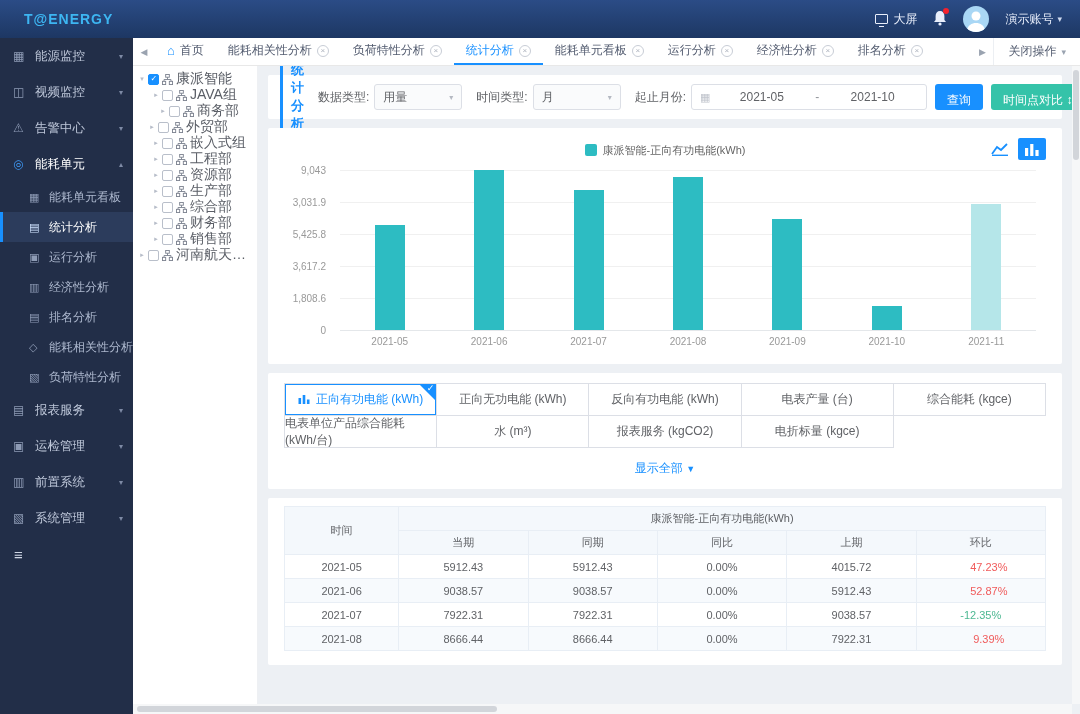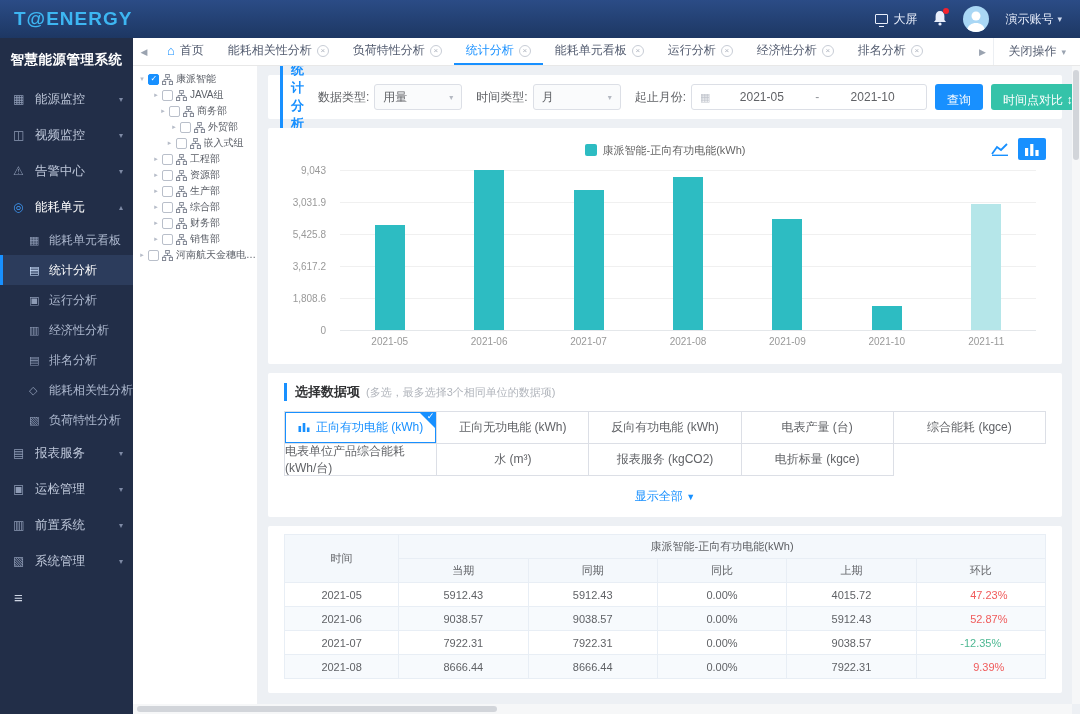--- a/index.html
+++ b/index.html
@@ -1,20 +1,20 @@
 <!DOCTYPE html>
 <html><head>
 <meta charset="utf-8">
 <style>
   * { margin:0; padding:0; box-sizing:border-box; }
   html,body { width:1080px; height:714px; overflow:hidden; font-family:"Liberation Sans","DejaVu Sans",sans-serif; font-size:12px; background:#edf0f4; }
 
   
   .header { position:absolute; top:0; left:0; right:0; height:38px; background:linear-gradient(180deg,#2b4c86 0%,#1d3763 100%); display:flex; align-items:center; z-index:30; }
-  .logo { color:#3db6f2; font-size:19px; font-weight:bold; letter-spacing:1px; margin-left:14px; }
+  .logo { color:#3db6f2; font-size:14px; font-weight:bold; letter-spacing:1px; margin-left:24px; }
   .header-right { margin-left:auto; display:flex; align-items:center; gap:16px; margin-right:18px; color:#e8eefb; }
   .bigscreen { display:flex; align-items:center; gap:5px; cursor:pointer; }
   .screen-ico { width:13px; height:10px; border:1.5px solid #e8eefb; border-radius:1px; position:relative; }
   .screen-ico::after { content:""; position:absolute; left:3px; right:3px; bottom:-4px; height:1.5px; background:#e8eefb; }
   .bell-wrap { position:relative; cursor:pointer; }
   .bell-dot { position:absolute; top:-2px; right:-2px; width:6px; height:6px; border-radius:50%; background:#f5222d; }
   .avatar { width:26px; height:26px; border-radius:50%; background:#a9d7f5; overflow:hidden; display:flex; align-items:flex-end; justify-content:center; }
   .account { display:flex; align-items:center; gap:4px; cursor:pointer; font-size:12px; }
   .caret { font-size:9px; color:#cdd8ee; }
 
@@ -43,21 +43,21 @@
   .close-ops { flex:0 0 auto; border-left:1px solid #eceff3; height:100%; display:flex; align-items:center; gap:5px; padding:0 14px; color:#515a6e; cursor:pointer; }
 
   
   .tree-panel { position:absolute; left:133px; top:66px; width:125px; bottom:10px; background:#fff; border-right:1px solid #eef0f3; overflow:hidden; z-index:10; padding-top:5px; }
   .tnode { display:flex; align-items:center; height:16px; white-space:nowrap; cursor:pointer; }
   .tnode .arr { width:10px; font-size:7px; color:#b6bcc8; text-align:center; flex:0 0 auto; }
   .tnode .cb { width:11px; height:11px; border:1px solid #b9bfca; border-radius:2px; margin:0 3px 0 1px; flex:0 0 auto; background:#fff; position:relative; }
   .tnode .cb.checked { background:#1890ff; border-color:#1890ff; }
   .tnode .cb.checked::after { content:"✓"; position:absolute; left:1.5px; top:-1px; color:#fff; font-size:8px; }
   .tnode .org { flex:0 0 auto; margin-right:3px; display:flex; }
-  .tnode .tl { font-size:10px; color:#5a5e66; overflow:hidden; text-overflow:ellipsis; }
+  .tnode .tl { font-size:14px; color:#5a5e66; overflow:hidden; text-overflow:ellipsis; }
 
   
   .main { position:absolute; left:258px; top:66px; right:8px; bottom:10px; overflow:hidden; padding:9px 10px 0 10px; }
   .card { background:#fff; border-radius:2px; }
 
   
   .filter-card { height:44px; display:flex; align-items:center; padding:0 12px; margin-bottom:9px; }
   .sec-title-blue { color:#1890ff; font-size:13px; border-left:3px solid #1890ff; padding-left:8px; font-weight:bold; }
   .f-label { color:#606266; margin-left:14px; margin-right:5px; white-space:nowrap; }
   .select { height:26px; min-width:88px; border:1px solid #dcdfe6; border-radius:3px; background:#fafbfc; display:flex; align-items:center; padding:0 8px; color:#606266; cursor:pointer; }
@@ -145,21 +145,20 @@
         </svg>
     </div>
     <div class="account">
       <span>演示账号</span>
       <span class="caret">▾</span>
     </div>
   </div>
 </div>
 
 <div class="sidebar">
-  <div class="app-title">智慧能源管理系统</div>
   <div id="side-menu">
       <div class="side-item">
         <span class="mi">▦</span>
         <span>能源监控</span>
         <span class="chev">▾</span>
       </div>
       <div class="side-item">
         <span class="mi">◫</span>
         <span>视频监控</span>
         <span class="chev">▾</span>
@@ -302,34 +301,34 @@
       <span class="org">
         <svg width="11" height="11" viewBox="0 0 12 12">
           <rect x="4" y="0.5" width="4" height="3" fill="none" stroke="#7d8390" stroke-width="1"></rect>
           <rect x="0.5" y="8" width="3.5" height="3.5" fill="none" stroke="#7d8390" stroke-width="1"></rect>
           <rect x="8" y="8" width="3.5" height="3.5" fill="none" stroke="#7d8390" stroke-width="1"></rect>
           <path d="M6 3.5 V6 M2.2 8 V6 H9.8 V8" stroke="#7d8390" stroke-width="1" fill="none"></path>
         </svg>
       </span>
       <span class="tl">商务部</span>
     </div>
-    <div class="tnode" style="padding-left: 36px;">
+    <div class="tnode" style="padding-left: 14px;">
       <span class="arr">▸</span>
       <span class="cb"></span>
       <span class="org">
         <svg width="11" height="11" viewBox="0 0 12 12">
           <rect x="4" y="0.5" width="4" height="3" fill="none" stroke="#7d8390" stroke-width="1"></rect>
           <rect x="0.5" y="8" width="3.5" height="3.5" fill="none" stroke="#7d8390" stroke-width="1"></rect>
           <rect x="8" y="8" width="3.5" height="3.5" fill="none" stroke="#7d8390" stroke-width="1"></rect>
           <path d="M6 3.5 V6 M2.2 8 V6 H9.8 V8" stroke="#7d8390" stroke-width="1" fill="none"></path>
         </svg>
       </span>
       <span class="tl">外贸部</span>
     </div>
-    <div class="tnode" style="padding-left: 18px; justify-content: center;">
+    <div class="tnode" style="padding-left: 18px;">
       <span class="arr">▸</span>
       <span class="cb"></span>
       <span class="org">
         <svg width="11" height="11" viewBox="0 0 12 12">
           <rect x="4" y="0.5" width="4" height="3" fill="none" stroke="#7d8390" stroke-width="1"></rect>
           <rect x="0.5" y="8" width="3.5" height="3.5" fill="none" stroke="#7d8390" stroke-width="1"></rect>
           <rect x="8" y="8" width="3.5" height="3.5" fill="none" stroke="#7d8390" stroke-width="1"></rect>
           <path d="M6 3.5 V6 M2.2 8 V6 H9.8 V8" stroke="#7d8390" stroke-width="1" fill="none"></path>
         </svg>
       </span>
@@ -522,24 +521,20 @@
           <div class="x-lab">2021-07</div>
           <div class="x-lab">2021-08</div>
           <div class="x-lab">2021-09</div>
           <div class="x-lab">2021-10</div>
           <div class="x-lab">2021-11</div>
         </div>
     </div>
   </div>
 
   <div class="card sel-card">
-    <div class="sel-head">
-      <div class="sec-title-dark">选择数据项</div>
-      <span class="sel-note">(多选，最多选择3个相同单位的数据项)</span>
-    </div>
     <div class="sel-grid" id="sel-grid">
         <div class="sel-cell selected">
           <span><svg width="13" height="11" viewBox="0 0 13 11">
               <rect x="0.5" y="5" width="2.6" height="6" fill="#1890ff"></rect>
               <rect x="4.7" y="2" width="2.6" height="9" fill="#1890ff"></rect>
               <rect x="8.9" y="6.5" width="2.6" height="4.5" fill="#1890ff"></rect>
             </svg></span>
           <span class="corner-check">✓</span>
           <span>正向有功电能 (kWh)</span>
         </div>

